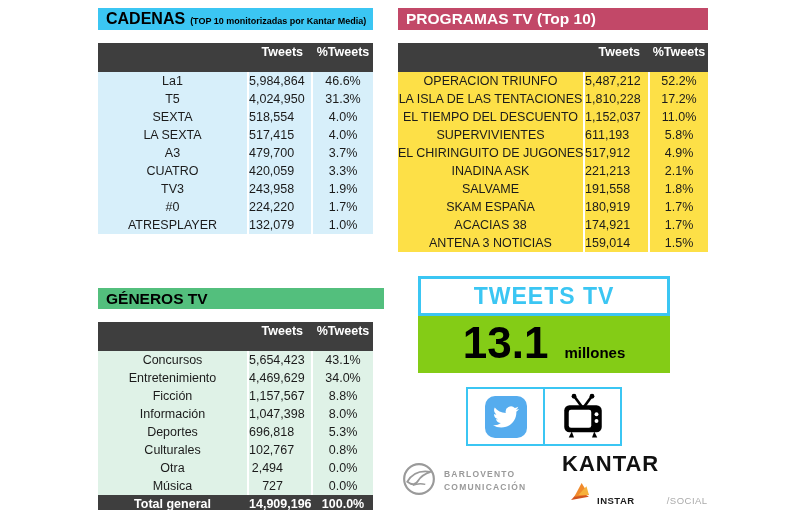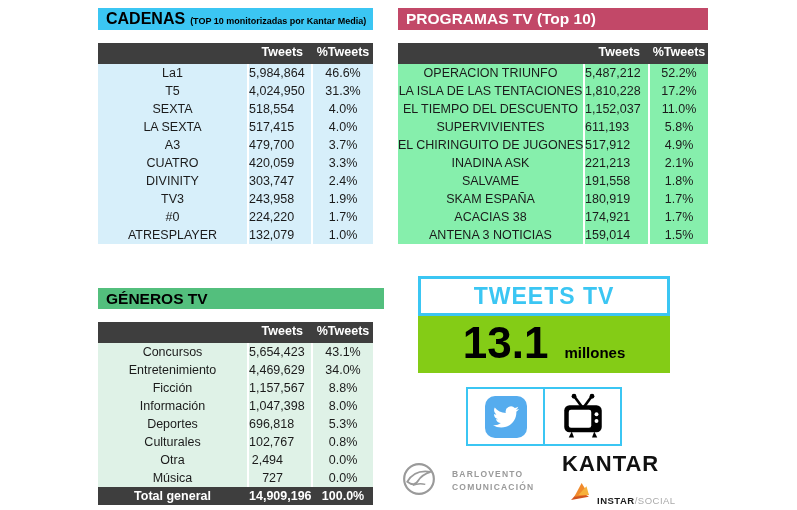--- a/index.html
+++ b/index.html
@@ -12,24 +12,24 @@
              white-space:nowrap;overflow:hidden;}
   .cyan-bar{background:#3BC6F3;color:#000;}
   .pink-bar{background:#C24868;color:#fff;}
   .green-bar{background:#53BF7D;color:#000;}
   .t-big{font-weight:bold;font-size:16px;line-height:22px;}
   .t-mid{font-weight:bold;font-size:15.5px;line-height:22px;}
   .t-small{font-weight:bold;font-size:9px;margin-left:5px;}
 
   
   .tbl{font-size:12.5px;}
-  .thead{display:flex;background:#3E3E3E;color:#fff;font-weight:bold;height:21px;line-height:18px;}
+  .thead{display:flex;background:#3E3E3E;color:#fff;font-weight:bold;height:29px;line-height:18px;}
   .trow{display:flex;height:18px;line-height:18px;color:#1b1b1b;}
   .tbl.blue  .trow{background:#D7EFFA;}
-  .tbl.pink  .trow{background:#86efac;}
+  .tbl.pink  .trow{background:#fde047;}
   .tbl.green .trow{background:#DFF2E7;}
   .c{box-sizing:border-box;overflow:hidden;white-space:nowrap;}
   .c.name{text-align:center;}
   .c.num{text-align:right;padding-right:28px;border-left:2px solid transparent;}
   .c.pct{text-align:center;border-left:2px solid transparent;}
   .trow:not(.total) .c.num,.trow:not(.total) .c.pct{border-left-color:#fff;}
   .thead .c.num{padding-right:8px;}
   .wl .c.name{width:149px;} .wl .c.num{width:64px;} .wl .c.pct{width:62px;}
   .wr .c.name{width:185px;} .wr .c.num{width:65px;} .wr .c.pct{width:60px;}
   .trow.total{background:#3E3E3E !important;color:#fff;font-weight:bold;}
@@ -41,26 +41,26 @@
   .v-big{font-weight:bold;font-size:44px;color:#000;}
   .v-small{font-weight:bold;font-size:15px;color:#000;margin-left:16px;}
   .icons-box{border:2px solid #3BC6F3;display:flex;background:#fff;}
   .icon-cell{flex:1;display:flex;align-items:center;justify-content:center;}
   .icon-cell + .icon-cell{border-left:2px solid #3BC6F3;}
   .tw-badge{width:42px;height:42px;background:#55ACEE;border-radius:10px;
             display:flex;align-items:center;justify-content:center;}
 
   
   .barlovento{display:flex;align-items:center;gap:7px;}
-  .barlo-text{font-size:8.5px;font-weight:bold;color:#9a9a9a;letter-spacing:1.2px;line-height:1.5;margin-left:8px;}
+  .barlo-text{font-size:8.5px;font-weight:bold;color:#9a9a9a;letter-spacing:1.2px;line-height:1.5;}
   .kantar{font-size:22px;font-weight:bold;color:#111;letter-spacing:1px;}
   .instar{display:flex;align-items:flex-end;gap:4px;}
   .instar-text{font-size:9.5px;line-height:1;padding-bottom:3px;}
   .instar-bold{font-weight:bold;color:#1b1b1b;letter-spacing:.5px;}
-  .instar-gray{color:#aaa;letter-spacing:.5px;}
+  .instar-gray{color:#aaa;letter-spacing:.5px;margin-left:32px;}
 </style>
 </head>
 <body>
 
 <div class="page">
 
   <div class="abs title-bar cyan-bar" style="left:98px;top:8px;width:275px;height:22px;">
     <span class="t-big">CADENAS</span>
     <span class="t-small">(TOP 10 monitorizadas por Kantar Media)</span>
   </div>
@@ -93,25 +93,20 @@
         </div>
         <div class="trow">
           <div class="c name">A3</div>
           <div class="c num">479,700</div>
           <div class="c pct">3.7%</div>
         </div>
         <div class="trow">
           <div class="c name">CUATRO</div>
           <div class="c num">420,059</div>
           <div class="c pct">3.3%</div>
-        </div>
-        <div class="trow">
-          <div class="c name">DIVINITY</div>
-          <div class="c num">303,747</div>
-          <div class="c pct">2.4%</div>
         </div>
         <div class="trow">
           <div class="c name">TV3</div>
           <div class="c num">243,958</div>
           <div class="c pct">1.9%</div>
         </div>
         <div class="trow">
           <div class="c name">#0</div>
           <div class="c num">224,220</div>
           <div class="c pct">1.7%</div>

